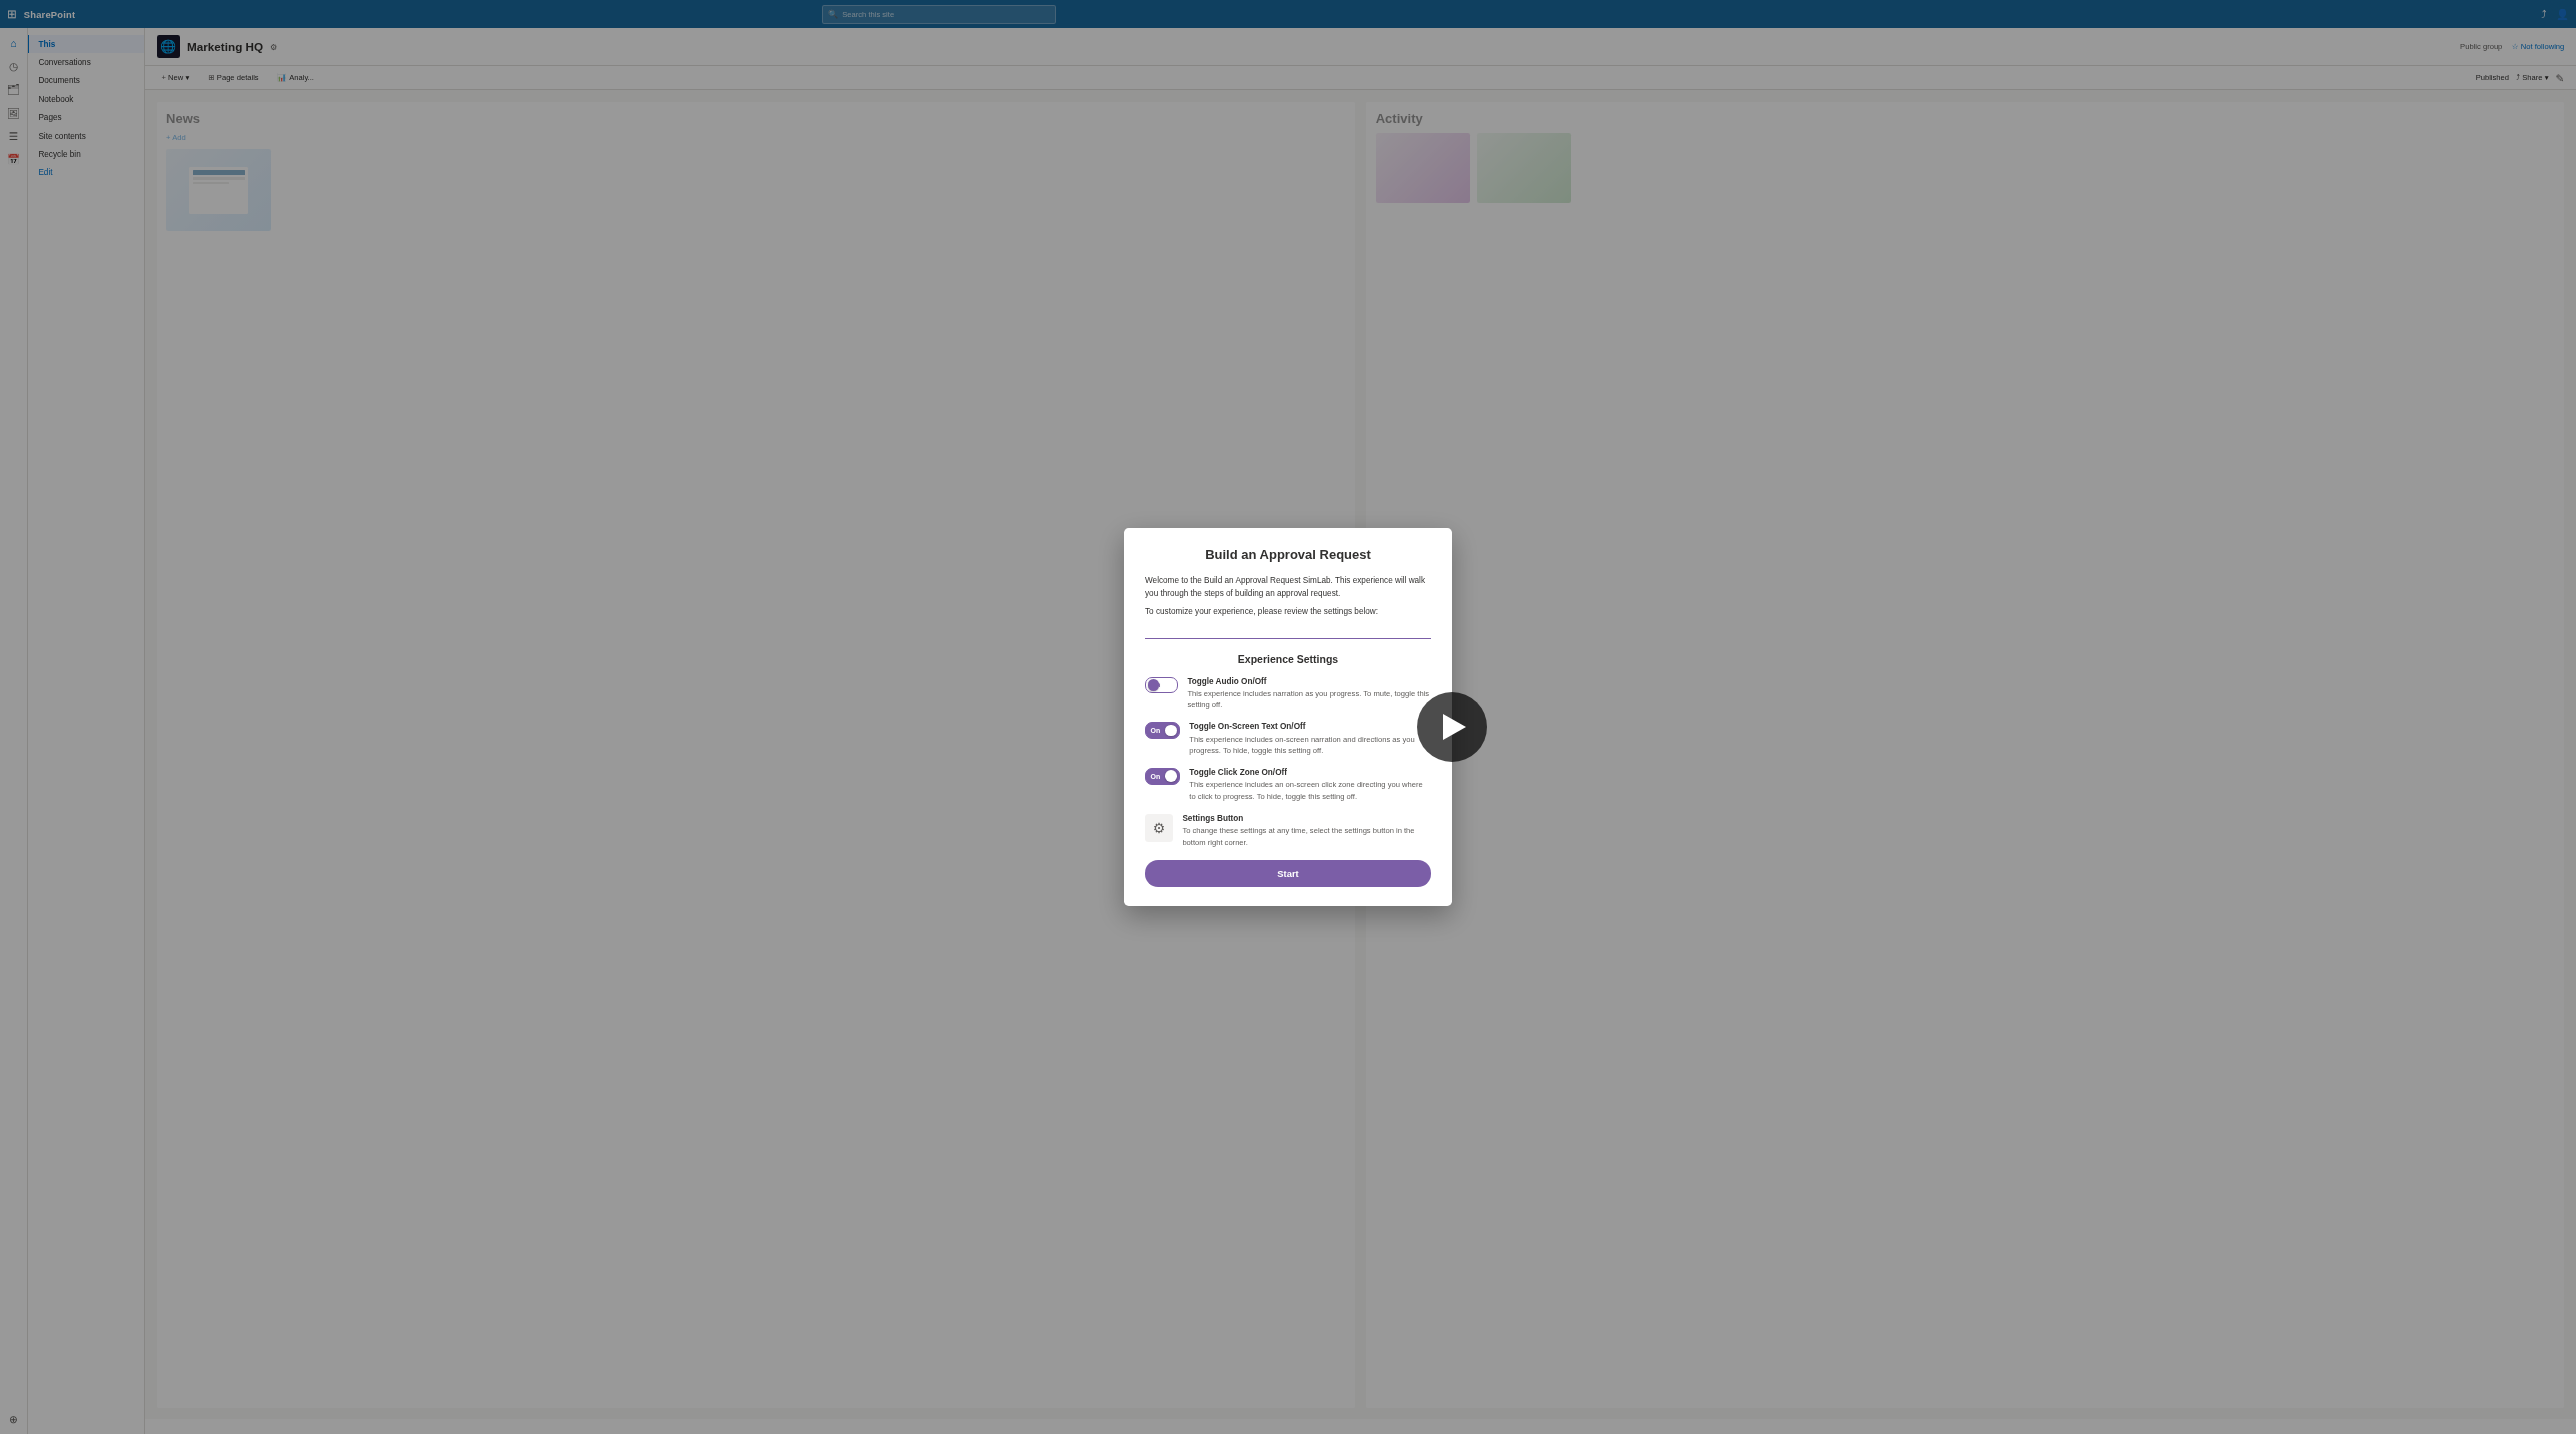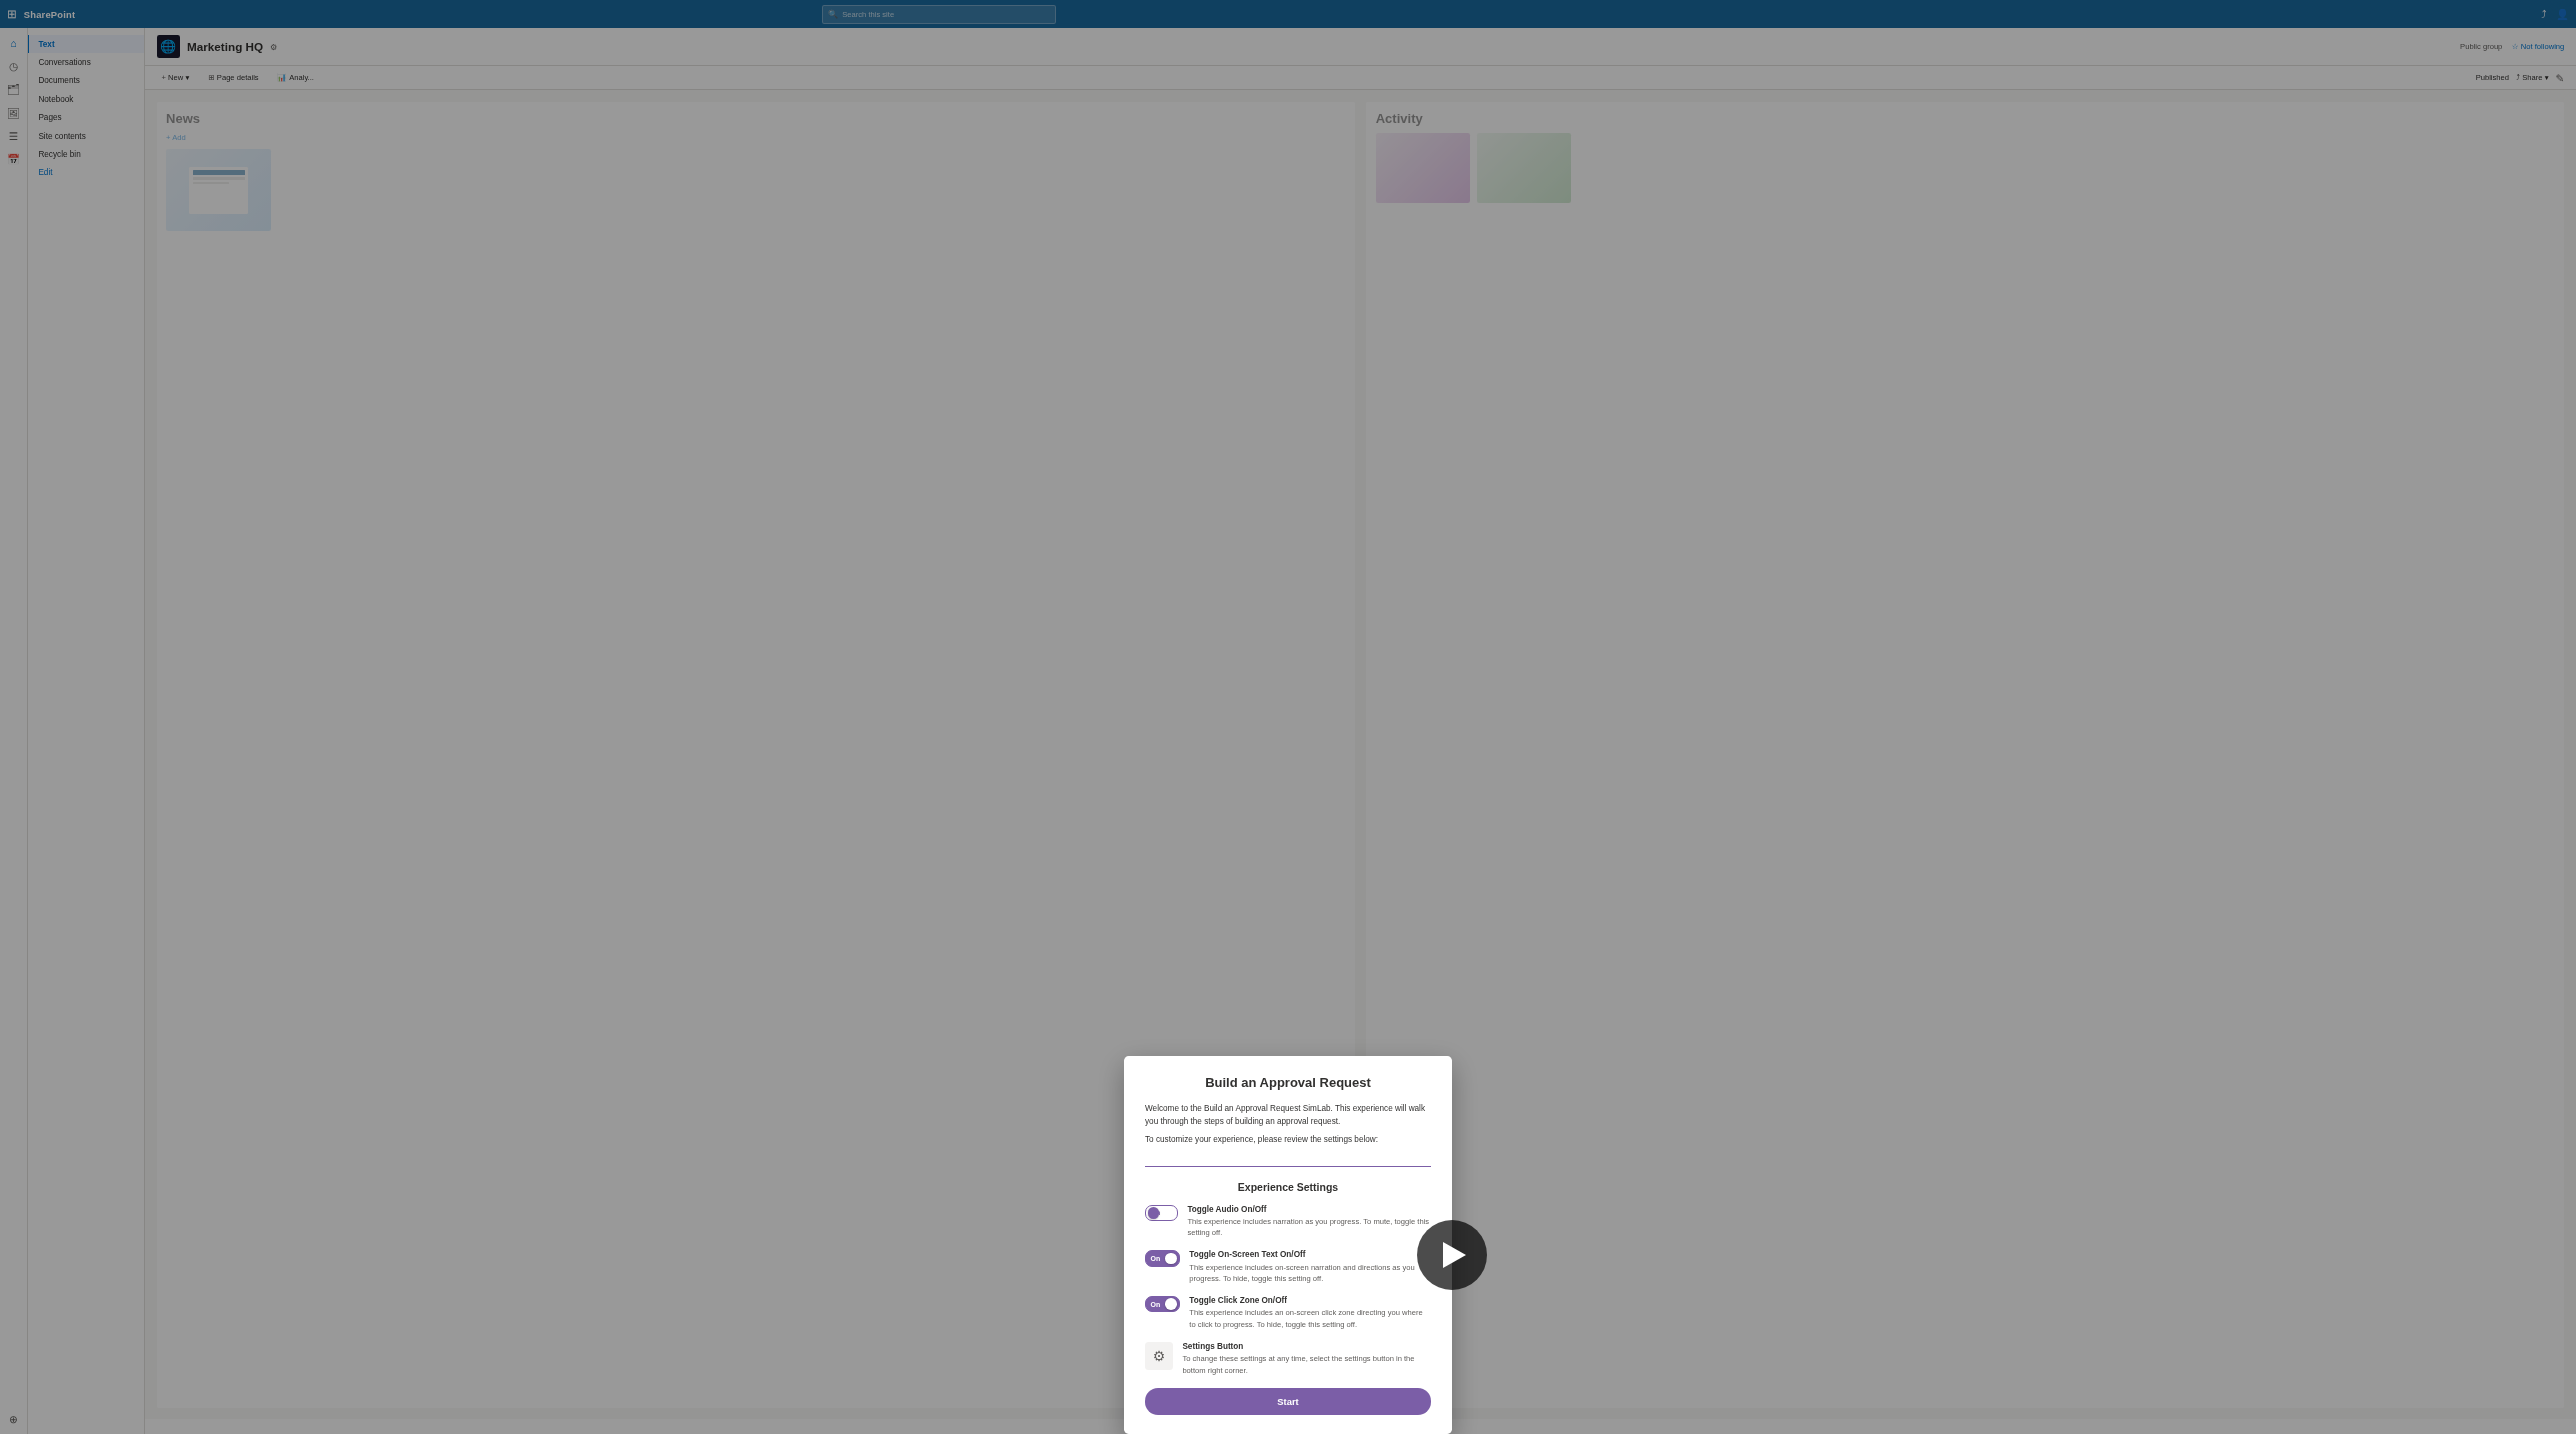--- a/index.html
+++ b/index.html
@@ -165,21 +165,21 @@
     .news-section, .activity-section { background: white; padding: 9.4px; border-radius: 1.2px; }
     .add-btn { display: flex; align-items: center; gap: 2.3px; font-size: 7.6px; color: #0078d4; cursor: pointer; margin-bottom: 7px; }
 
     
     .modal-overlay {
       position: fixed;
       top: 0; left: 0; right: 0; bottom: 0;
       background: rgba(0,0,0,0.4);
       z-index: 200;
       display: flex;
-      align-items: flex-end;
+      align-items: center;
       justify-content: center;
     }
 
     .modal {
       background: white;
       border-radius: 4.7px;
       width: 328px;
       max-width: 95vw;
       padding: 19px 21px;
       position: relative;
@@ -347,21 +347,21 @@
   <div class="left-nav-icon active">⌂</div>
   <div class="left-nav-icon">◷</div>
   <div class="left-nav-icon">🗂</div>
   <div class="left-nav-icon">🖼</div>
   <div class="left-nav-icon">☰</div>
   <div class="left-nav-icon">📅</div>
   <div class="left-nav-icon" style="margin-top:auto;">⊕</div>
 </div>
 
 <div class="site-nav">
-  <div class="site-nav-item active">Text</div>
+  <div class="site-nav-item active">This</div>
   <div class="site-nav-item">Conversations</div>
   <div class="site-nav-item">Documents</div>
   <div class="site-nav-item">Notebook</div>
   <div class="site-nav-item">Pages</div>
   <div class="site-nav-item">Site contents</div>
   <div class="site-nav-item">Recycle bin</div>
   <div class="site-nav-item edit">Edit</div>
 </div>
 
 <div class="main">

